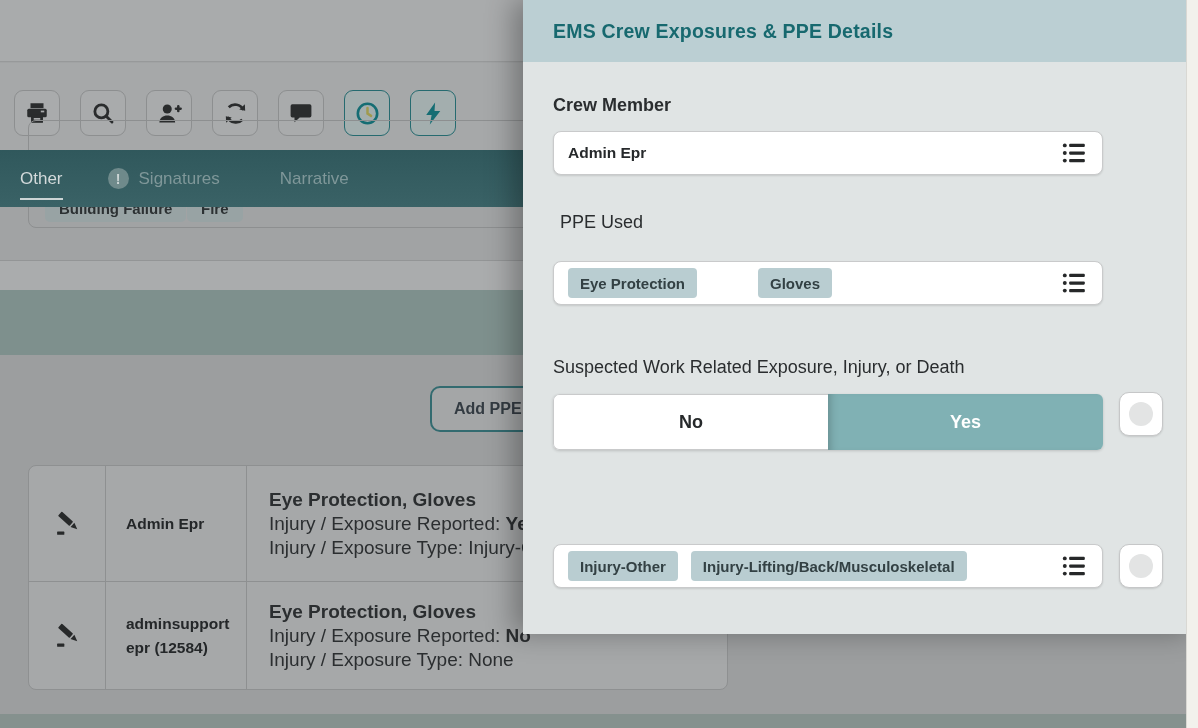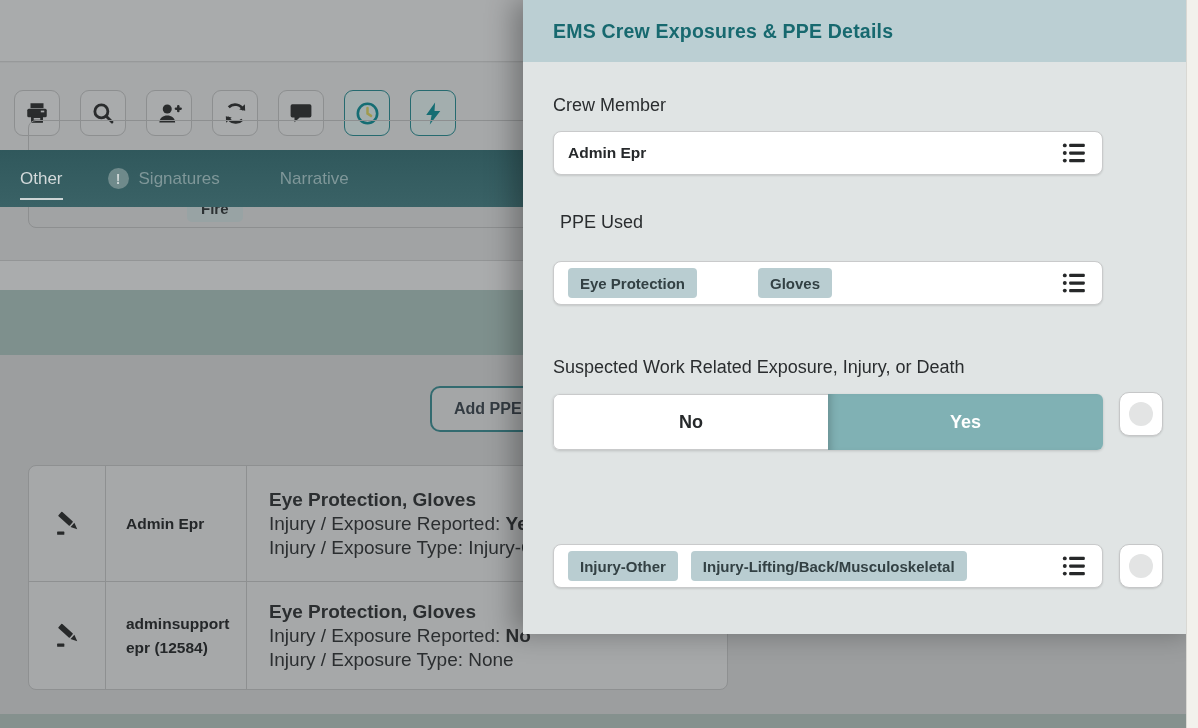--- a/index.html
+++ b/index.html
@@ -45,21 +45,21 @@
   .cell-details .ppe-line { font-weight:bold; }
   .cell-details b { font-weight:bold; }
 
   
   .panel { position:absolute; left:523px; top:0; width:675px; height:634px; background:#e0e4e4; box-shadow:-10px 0 26px rgba(0,0,0,.30); z-index:10; }
   .panel-header { position:absolute; left:0; top:0; width:663px; height:62px; background:#bbcfd3; display:flex; align-items:center; }
   .panel-title { margin-left:30px; font-size:19.5px; font-weight:bold; color:#17696f; letter-spacing:.2px; }
   .scroll-strip { position:absolute; right:0; top:0; width:12px; height:728px; background:#f2f1ec; border-left:1px solid #d9d8d3; }
 
   .fld-label { position:absolute; left:30px; font-size:18px; color:#2a2d2f; white-space:nowrap; }
-  .lbl-crew { top:95px; }
+  .lbl-crew { top:95px;font-weight:bold; }
   .lbl-ppe { top:212px;margin-left:7px; }
   .lbl-suspected { top:357px; }
   .lbl-type { top:509px; }
 
   .input-box { position:absolute; left:30px; width:550px; height:44px; background:#ffffff; border:1px solid #c9cacb; border-radius:8px; box-shadow:0 1px 2px rgba(0,0,0,.12); display:flex; align-items:center; padding:0 14px; }
   .in-crew { top:131px; }
   .in-ppe { top:261px;gap:48px; }
   .in-type { top:544px; }
   .input-text { font-size:15.5px; font-weight:bold; color:#26292b; }
   .list-icon { margin-left:auto; display:flex; }
@@ -140,20 +140,21 @@
     <div class="tool-btn teal" style="left:410px">
       <span>
         <svg width="25" height="25" viewBox="0 0 24 24" fill="#156d73">
           <path d="M13.5 1.5 5 13.5h5.2L8.5 22.5 18.5 9.5h-5.5z"></path>
         </svg>
       </span>
     </div>
   </div>
 
   <div class="tags-box">
+    <div class="tag-chip t0">Building Failure</div>
     <div class="tag-chip t1">Fire</div>
   </div>
 
   <div class="tabbar">
     <div class="tab tab-other">
       <span class="tab-label">Other</span>
     </div>
     <div class="tab tab-signatures">
       <span class="sig-badge">!</span>
       <span>Signatures</span>

